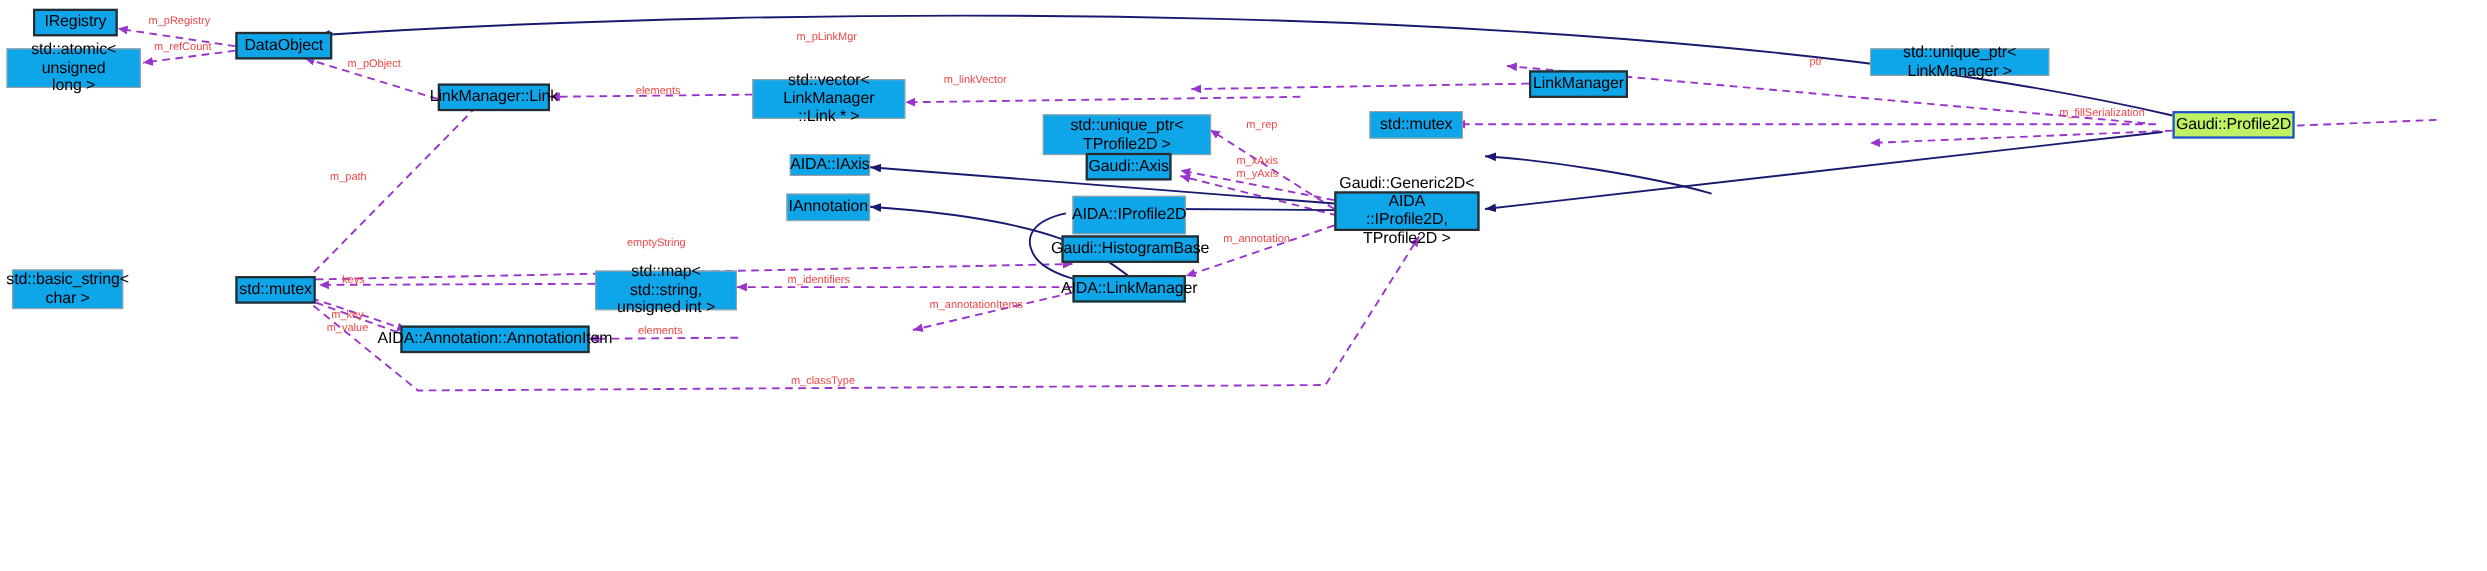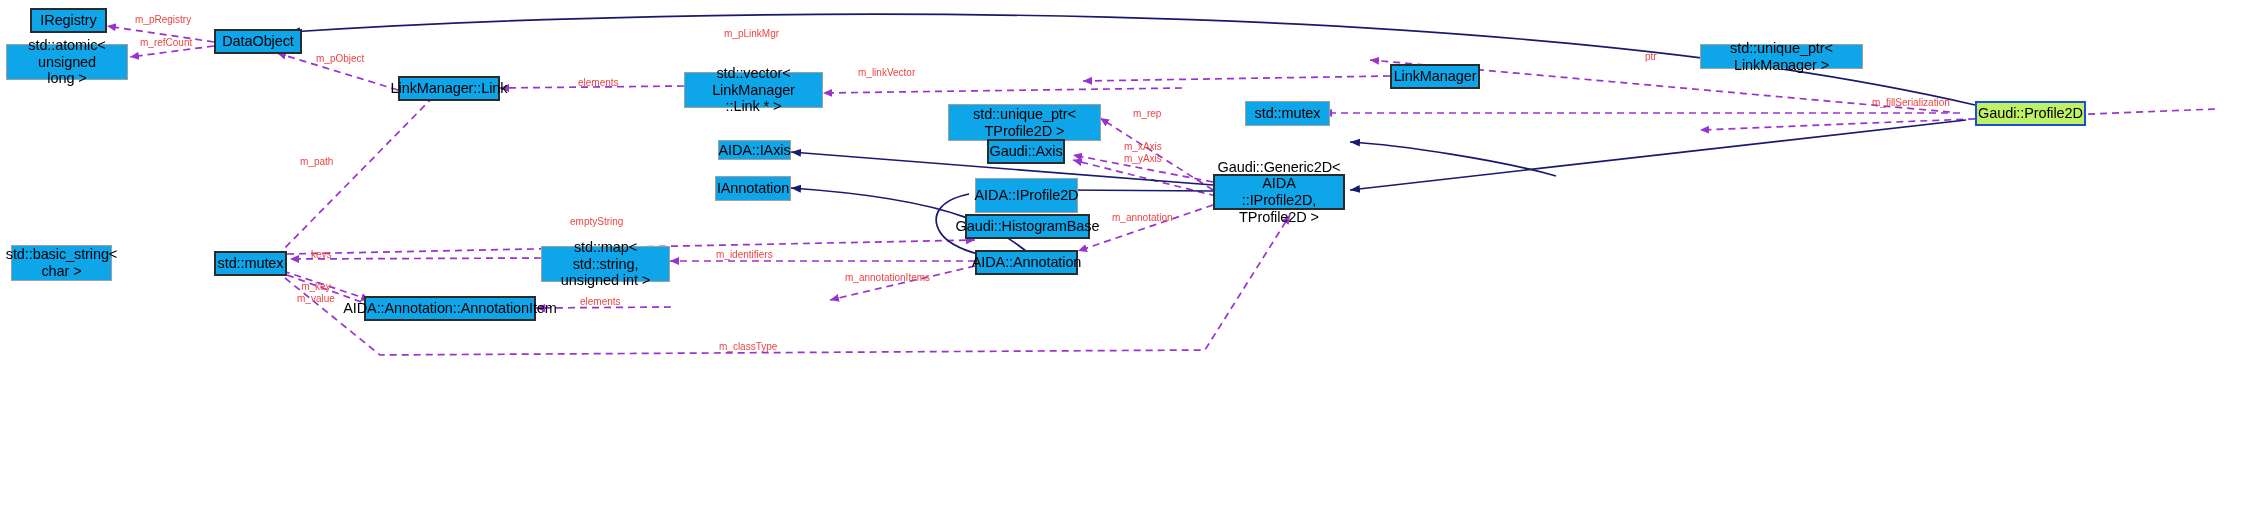--- a/index.html
+++ b/index.html
@@ -107,21 +107,21 @@
   <div class="node" style="left:715px;top:176px;width:76px;height:25px;">IAnnotation</div>
   <div class="node" style="left:975px;top:178px;width:103px;height:35px;">AIDA::IProfile2D</div>
   <div class="node solid" style="left:1213px;top:174px;width:132px;height:36px;">Gaudi::Generic2D&lt; AIDA
 ::IProfile2D, TProfile2D &gt;</div>
   <div class="node solid" style="left:965px;top:214px;width:125px;height:25px;">Gaudi::HistogramBase</div>
   <div class="node" style="left:11px;top:245px;width:101px;height:36px;">std::basic_string&lt;
 char &gt;</div>
   <div class="node solid" style="left:214px;top:251px;width:73px;height:25px;">std::mutex</div>
   <div class="node" style="left:541px;top:246px;width:129px;height:36px;">std::map&lt; std::string,
 unsigned int &gt;</div>
-  <div class="node solid" style="left:975px;top:250px;width:103px;height:25px;">AIDA::Annotation</div>
+  <div class="node solid" style="left:975px;top:250px;width:103px;height:25px;">AIDA::LinkManager</div>
   <div class="node solid" style="left:364px;top:296px;width:172px;height:25px;">AIDA::Annotation::AnnotationItem</div>
 
   <div class="elabel" style="left:135px;top:14px;">m_pRegistry</div>
   <div class="elabel" style="left:140px;top:37px;">m_refCount</div>
   <div class="elabel" style="left:316px;top:53px;">m_pObject</div>
   <div class="elabel" style="left:724px;top:28px;">m_pLinkMgr</div>
   <div class="elabel" style="left:578px;top:77px;">elements</div>
   <div class="elabel" style="left:858px;top:67px;">m_linkVector</div>
   <div class="elabel" style="left:1645px;top:51px;">ptr</div>
   <div class="elabel" style="left:1872px;top:97px;">m_fillSerialization</div>

